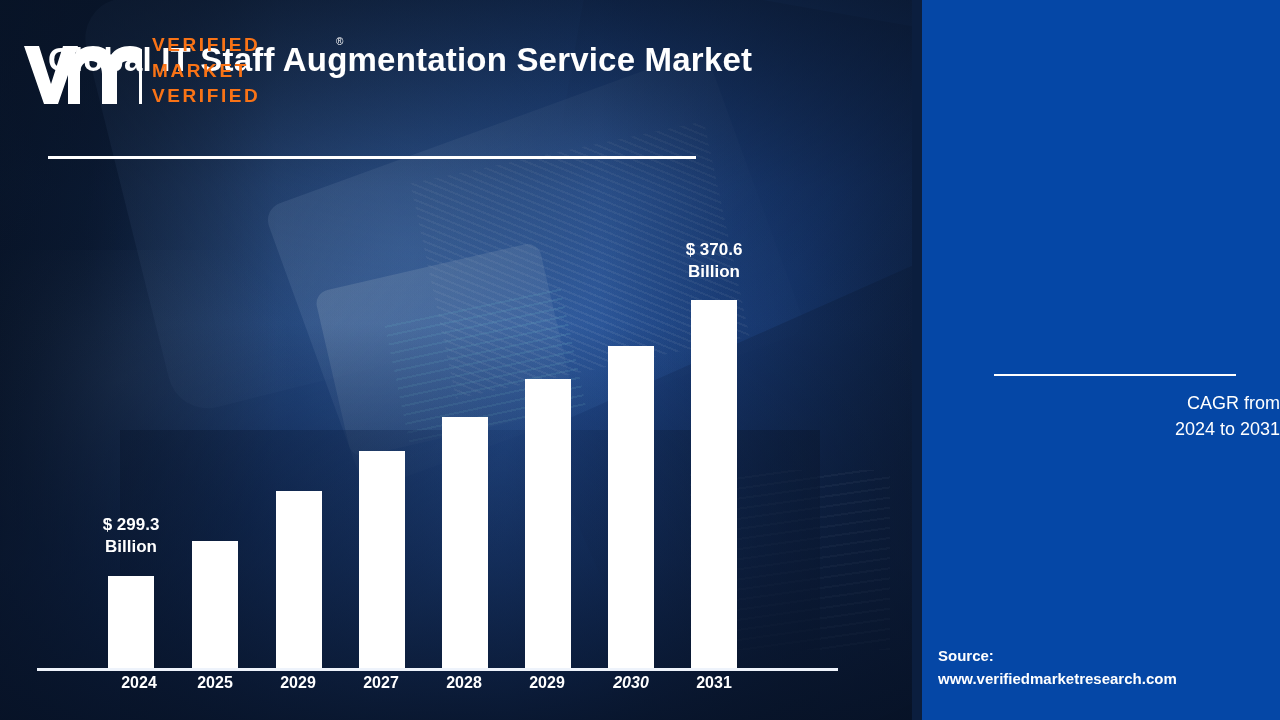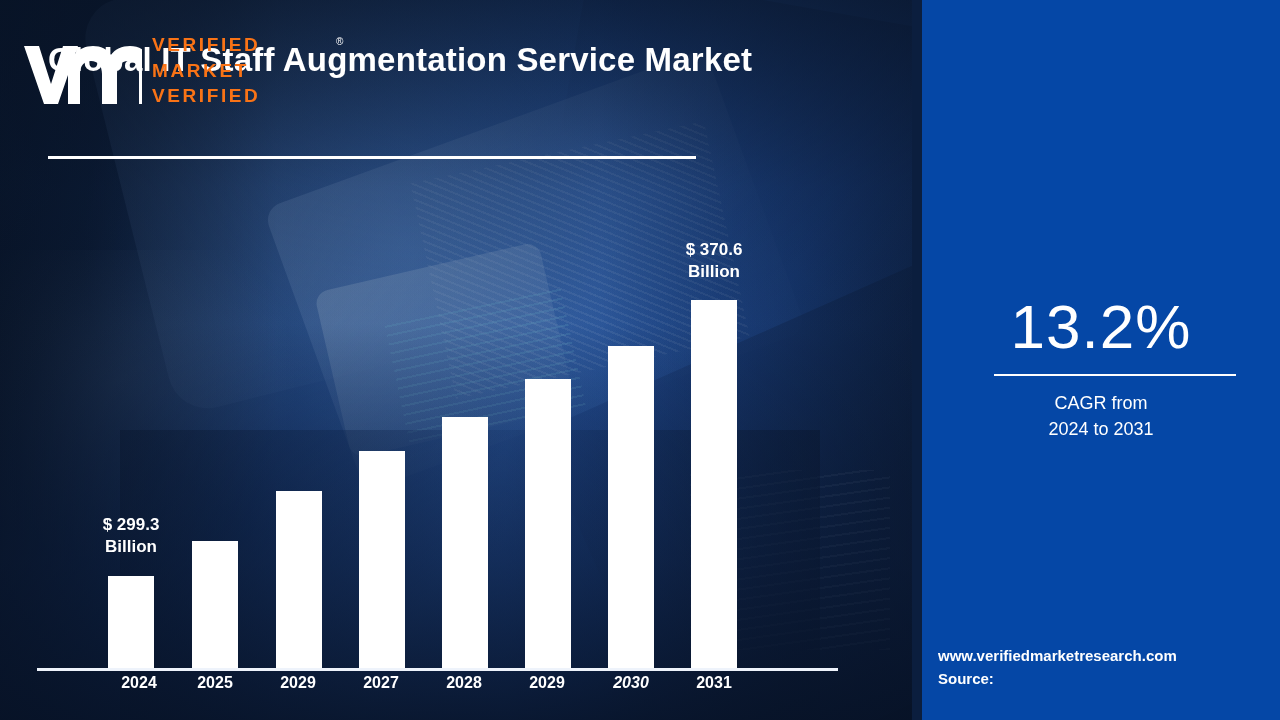--- a/index.html
+++ b/index.html
@@ -75,21 +75,21 @@
   .right-panel{position:absolute;left:922px;top:0;width:358px;height:720px;background:#0547a6;}
   .logo-wrap{position:absolute;left:20px;top:28px;width:320px;height:92px;}
   .logo-mark{position:absolute;left:0px;top:6px;width:122px;height:76px;}
   .logo-text{position:absolute;left:132px;top:4px;color:#f97316;font-weight:700;
     font-size:19px;line-height:1.35;letter-spacing:2.6px;}
   .reg{position:absolute;left:316px;top:8px;color:#ffffff;font-size:10px;}
 
   .cagr-value{position:absolute;left:922px;top:296px;width:358px;text-align:center;
     color:#ffffff;font-size:62px;font-weight:300;letter-spacing:1px;line-height:1;}
   .cagr-rule{position:absolute;left:994px;top:374px;width:242px;height:2px;background:#ffffff;}
-  .cagr-caption{position:absolute;left:922px;top:390px;width:358px;text-align:center;
+  .cagr-caption{position:absolute;left:922px;top:390px;width:358px;text-align:right;
     color:#ffffff;font-size:18px;font-weight:400;line-height:1.45;}
 
   .source{position:absolute;left:938px;top:645px;width:340px;color:#ffffff;
     font-size:15px;font-weight:700;line-height:1.5;}
 </style>
 </head>
 <body>
 
 <div id="stage">
 
@@ -150,23 +150,22 @@
       </svg>
     </div>
     <div class="logo-text">
       <div>VERIFIED</div>
       <div>MARKET</div>
       <div>VERIFIED</div>
     </div>
     <div class="reg">®</div>
   </div>
 
-  <div class="cagr-value">13.2%</div>
   <div class="cagr-rule"></div>
   <div class="cagr-caption" style="white-space:pre-line;">CAGR from
 2024 to 2031</div>
 
   <div class="source">
+    <div>Source:</div>
     <div>www.verifiedmarketresearch.com</div>
-    <div>Source:</div>
   </div>
 
 </div>
 
 </body></html>

